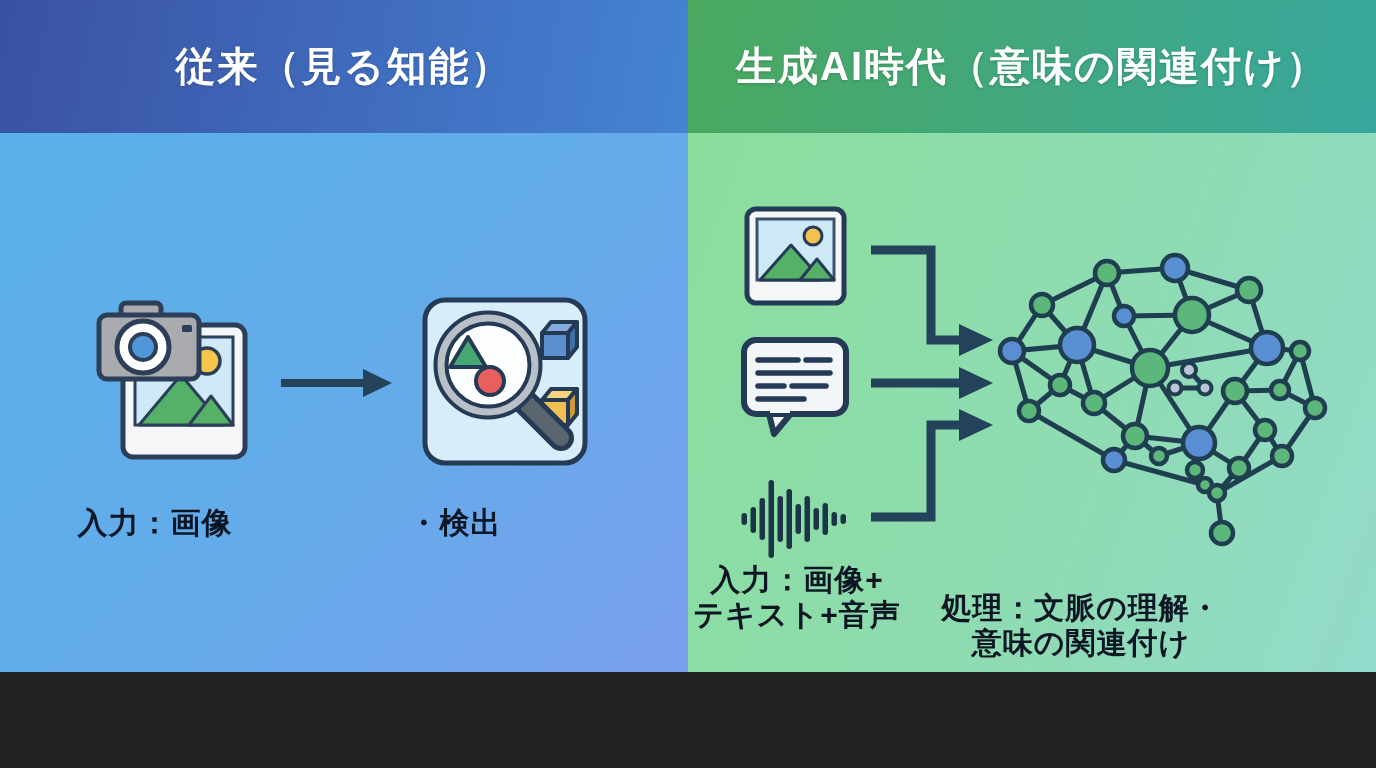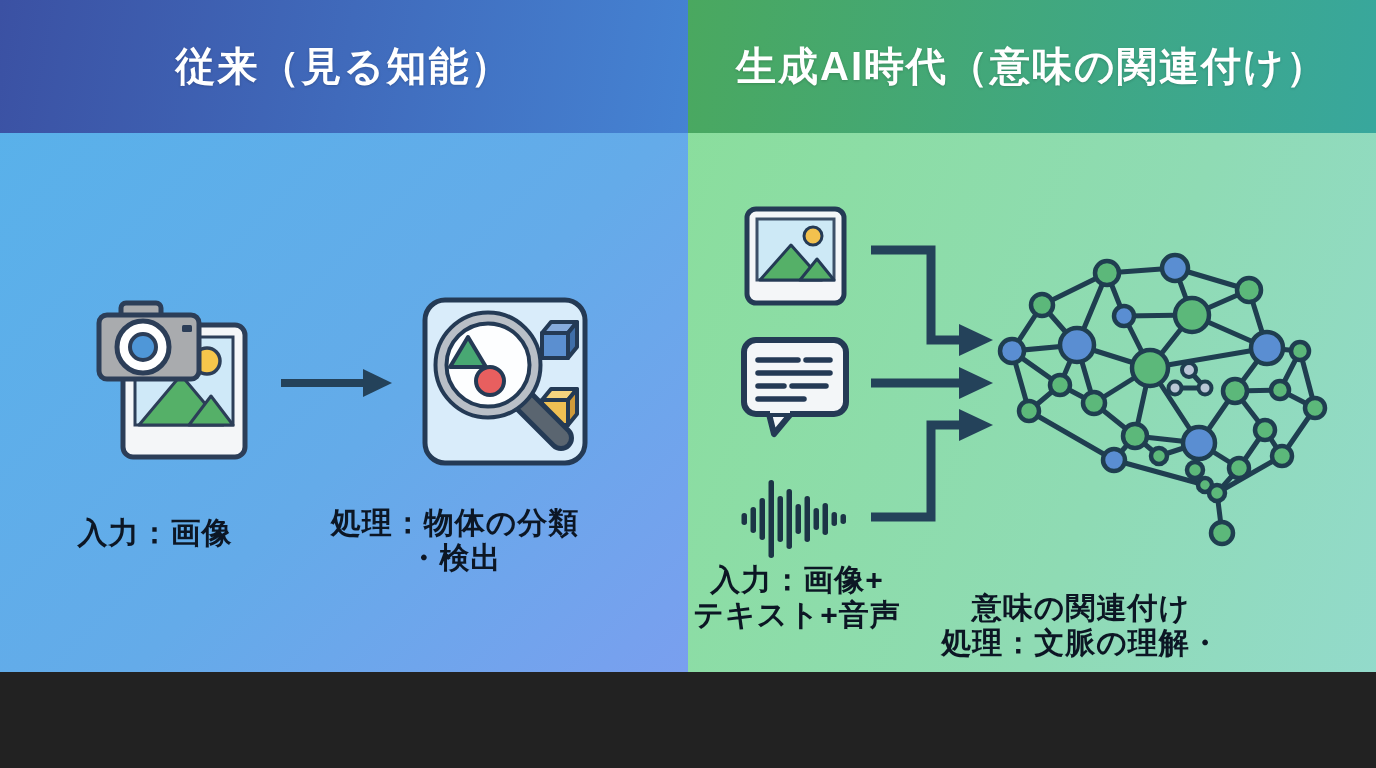--- a/index.html
+++ b/index.html
@@ -74,24 +74,23 @@
       <line x1="104" y1="106" x2="141" y2="143" stroke="#5a6570" stroke-width="16" stroke-linecap="round"></line>
 
       <circle cx="68" cy="70" r="47" fill="#fdfeff" stroke="#b9bfc7" stroke-width="11"></circle>
       <circle cx="68" cy="70" r="52.5" fill="none" stroke="#243a55" stroke-width="4"></circle>
       <circle cx="68" cy="70" r="41.5" fill="none" stroke="#243a55" stroke-width="4"></circle>
 
       <path d="M30,72 L48,42 L66,72 Z" fill="#48a873" stroke="#243a55" stroke-width="4" stroke-linejoin="round"></path>
       <circle cx="70" cy="86" r="14" fill="#e85f5f" stroke="#243a55" stroke-width="4"></circle>
     </svg>
 
-    <div class="label" style="left:35px;top:505px;width:240px;margin-top:10px;">入力：画像</div>
+    <div class="label" style="left:35px;top:505px;width:240px;">入力：画像</div>
 
     <div class="label" style="left:330px;top:505px;width:250px;">
-      <div>処理：物体の分類</div>
       <div>・検出</div>
     </div>
   </div>
 
   <div class="panel panel-right">
     <div class="header header-right">
       <div class="title">生成AI時代（意味の関連付け）</div>
     </div>
 
     <svg class="abs" style="left:55px;top:205px;" width="105" height="102" viewBox="0 0 105 102">
@@ -237,18 +236,18 @@
           <circle cx="230" cy="287" r="11" fill="#5cb87a"></circle>
       </g>
     </svg>
 
     <div class="label" style="left:-11px;top:562px;width:240px;">
       <div>入力：画像+</div>
       <div>テキスト+音声</div>
     </div>
 
     <div class="label" style="left:243px;top:590px;width:300px;">
+      <div>処理：文脈の理解・</div>
       <div>意味の関連付け</div>
-      <div>処理：文脈の理解・</div>
     </div>
   </div>
 
 </div>
 
 </body></html>

